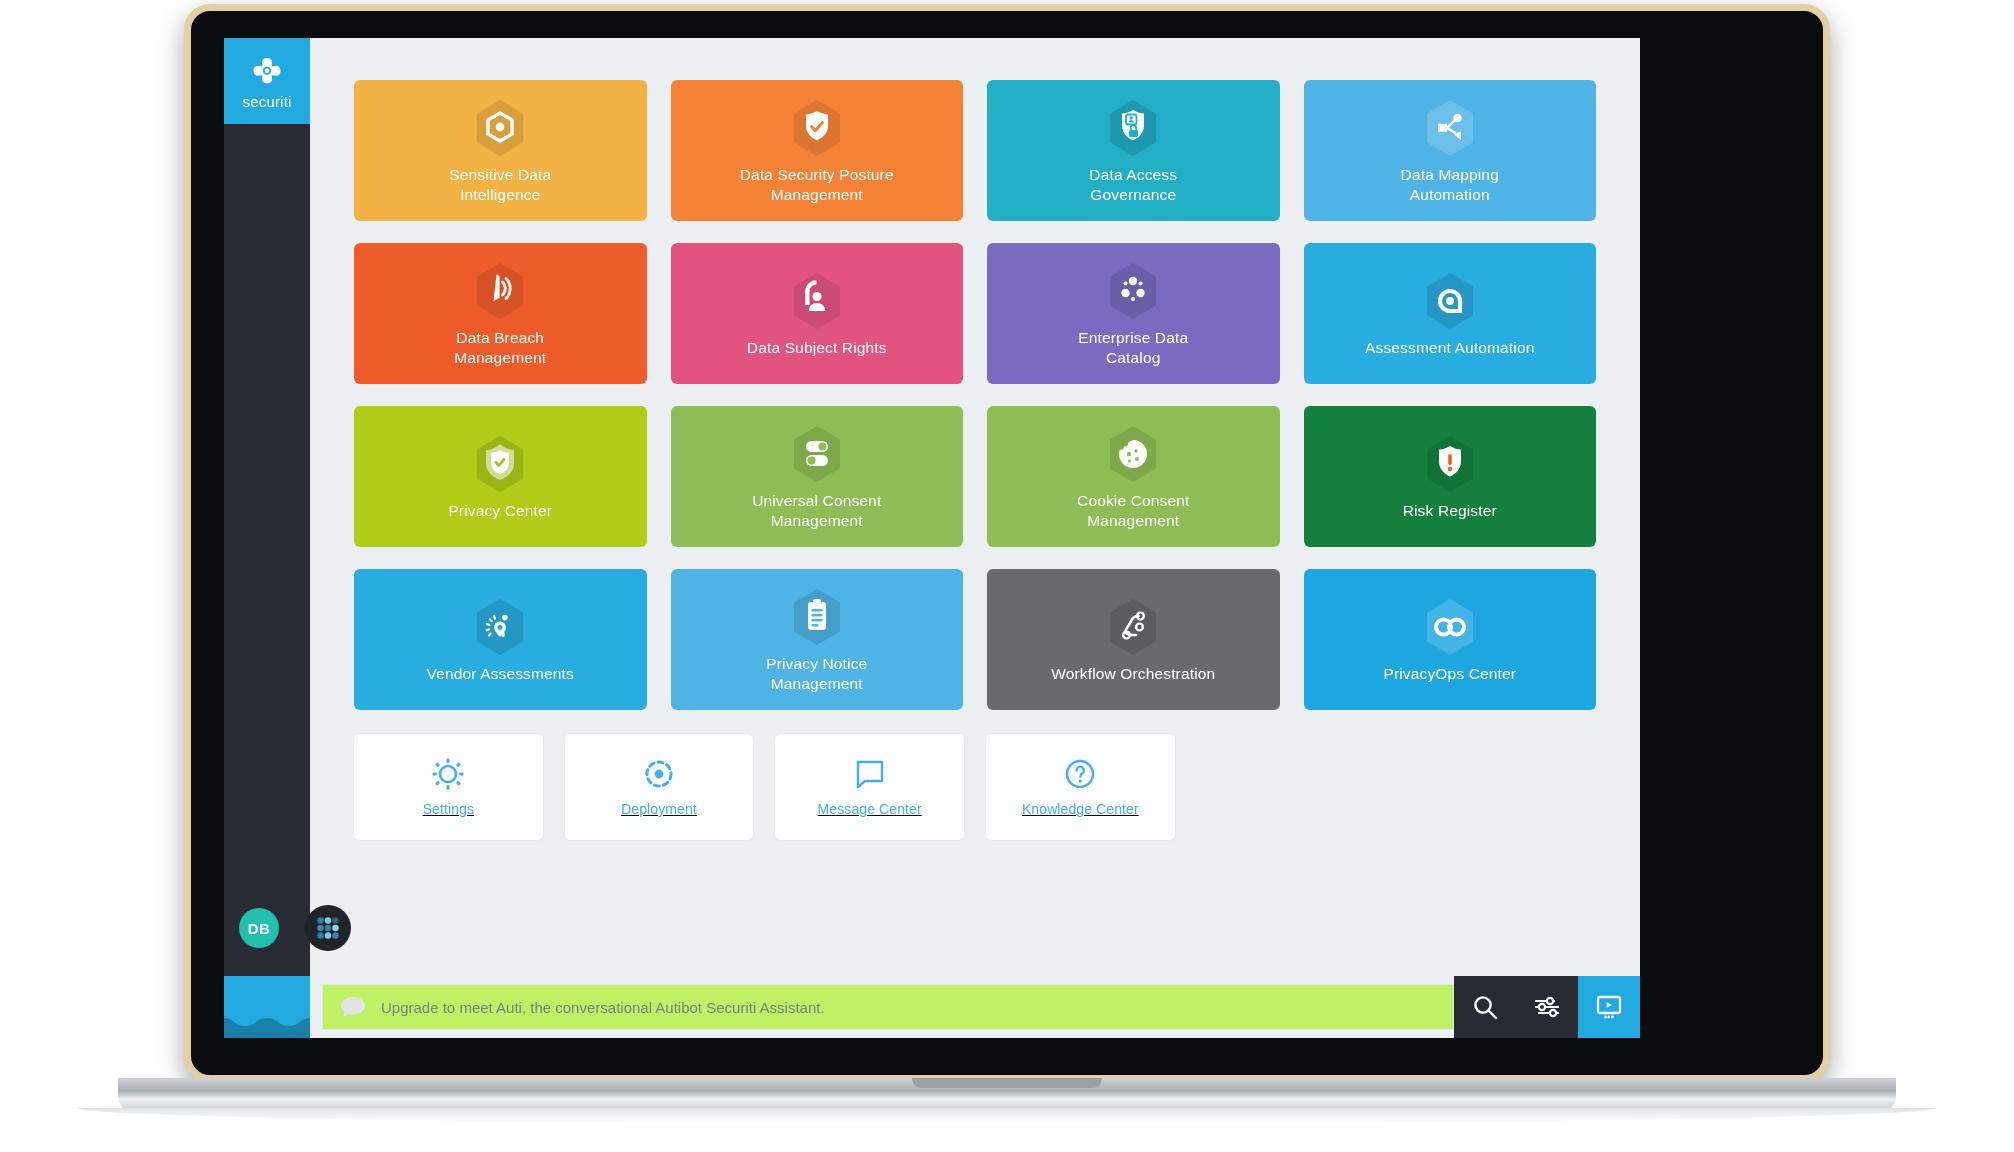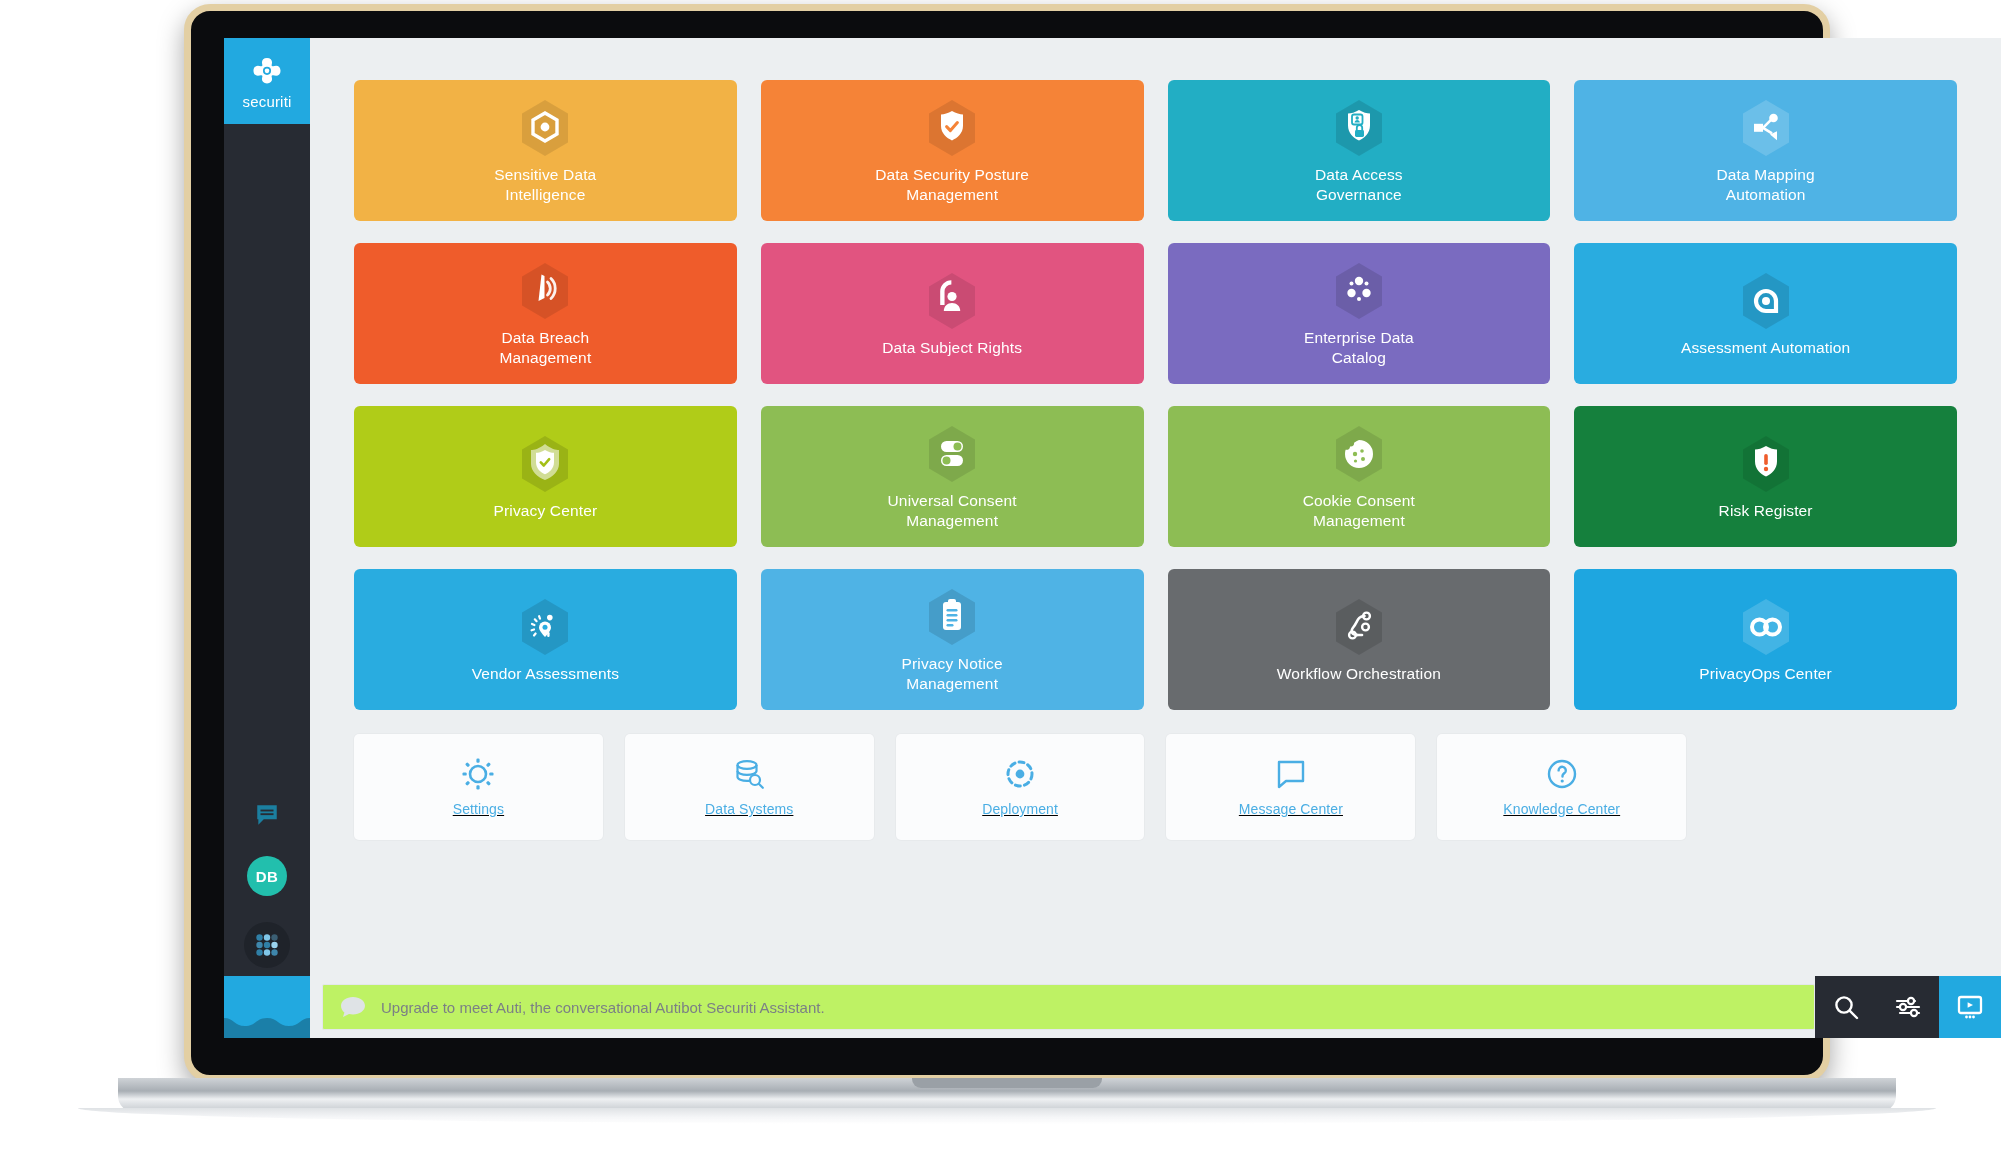--- a/index.html
+++ b/index.html
@@ -32,42 +32,42 @@
   }
   .laptop-foot{
     position:absolute;left:78px;top:1108px;width:1858px;height:16px;
     background:linear-gradient(180deg,#dfe2e5 0%,#f4f5f7 55%,rgba(244,245,247,0) 100%);
     border-radius:0 0 50% 50%/0 0 100% 100%;
     filter:blur(.3px);
   }
 
   
   .screen{
-    position:absolute;left:224px;top:38px;width:1777px;height:1000px;
+    position:absolute;left:224px;top:38px;width:1416px;height:1000px;
     background:#eceff1;overflow:hidden;display:flex;
   }
 
   
   .sidebar{
     width:86px;flex:0 0 86px;background:#272b33;
     display:flex;flex-direction:column;align-items:center;
     position:relative;
   }
   .brand{
     width:86px;height:86px;background:#22a9e0;
     display:flex;flex-direction:column;align-items:center;justify-content:center;
     gap:2px;flex:0 0 86px;
   }
   .brand-logo{width:38px;height:38px;display:block;}
   .brand-name{color:#ffffff;font-size:15px;letter-spacing:.2px;line-height:1;}
 
   .sidebar-spacer{flex:1 1 auto;}
   .sidebar-tools{
-    display:flex;flex-direction:column;align-items:center;gap:26px;
-    padding-bottom:8px;
+    display:flex;flex-direction:row;align-items:center;gap:26px;
+    padding-bottom:25px;
   }
   .side-icon{width:30px;height:30px;display:flex;align-items:center;justify-content:center;cursor:pointer;}
   .avatar{
     width:40px;height:40px;border-radius:50%;background:#22bfad;
     color:#fff;font-size:15px;font-weight:bold;letter-spacing:.4px;
     display:flex;align-items:center;justify-content:center;cursor:pointer;
   }
   .launcher{
     width:46px;height:46px;border-radius:50%;background:#1f232a;
     display:flex;align-items:center;justify-content:center;cursor:pointer;
@@ -387,32 +387,20 @@
                 <rect x="28.3" y="15.4" width="4.2" height="3.2" rx="1.2"></rect>
                 <rect x="5" y="5.6" width="3.2" height="4.2" rx="1.2" transform="rotate(-45 6.6 7.7)"></rect>
                 <rect x="25.8" y="5.6" width="3.2" height="4.2" rx="1.2" transform="rotate(45 27.4 7.7)"></rect>
                 <rect x="5" y="24.2" width="3.2" height="4.2" rx="1.2" transform="rotate(45 6.6 26.3)"></rect>
                 <rect x="25.8" y="24.2" width="3.2" height="4.2" rx="1.2" transform="rotate(-45 27.4 26.3)"></rect>
               </g>
             </svg>
             <div class="qlabel">Settings</div>
           </div>
 
-          <div class="qcard">
-            <svg class="qicon" viewBox="0 0 34 34">
-              <g fill="none" stroke="#4aaee4" stroke-width="2.2">
-                <ellipse cx="15" cy="8" rx="9.5" ry="3.8"></ellipse>
-                <path d="M5.5 8v6c0 2.1 4.3 3.8 9.5 3.8s9.5-1.7 9.5-3.8V8"></path>
-                <path d="M5.5 14v6c0 2.1 4.3 3.8 9.5 3.8 1.1 0 2.2-.1 3.1-.2"></path>
-                <circle cx="23" cy="23" r="5"></circle>
-                <path d="M26.8 26.8l4 4" stroke-linecap="round"></path>
-              </g>
-            </svg>
-            <div class="qlabel">Data Systems</div>
-          </div>
 
           <div class="qcard">
             <svg class="qicon" viewBox="0 0 34 34">
               <circle cx="17" cy="17" r="12" fill="none" stroke="#4aaee4" stroke-width="3" stroke-dasharray="5 4.2" stroke-linecap="round"></circle>
               <circle cx="17" cy="17" r="4.4" fill="#4aaee4"></circle>
             </svg>
             <div class="qlabel">Deployment</div>
           </div>
 
           <div class="qcard">

